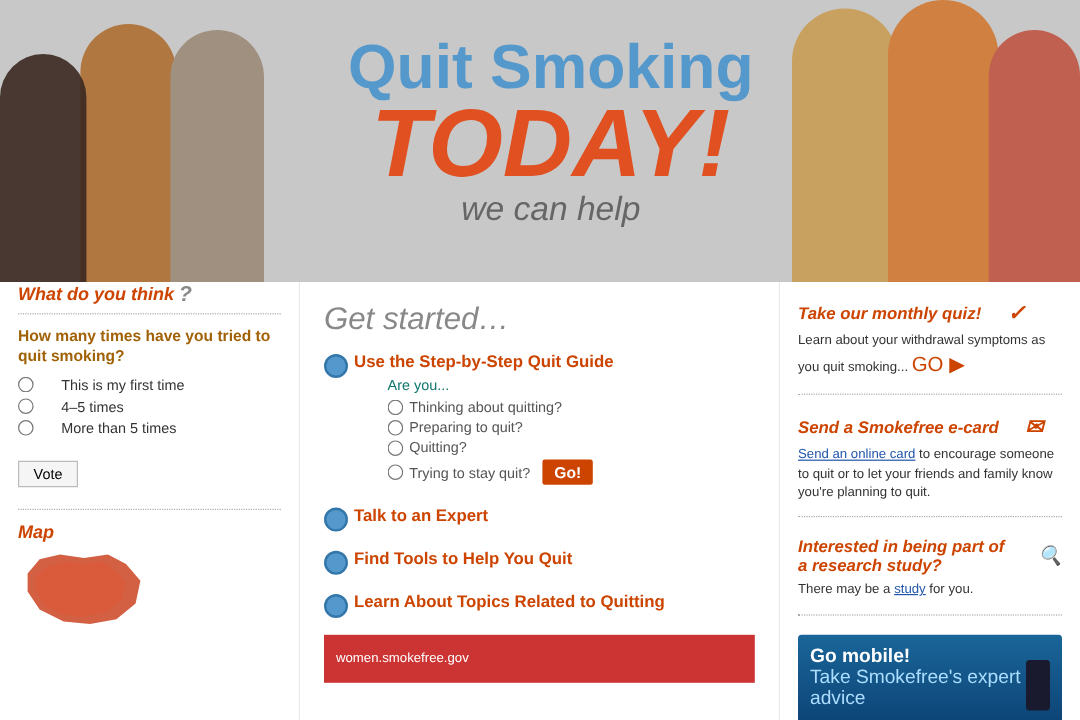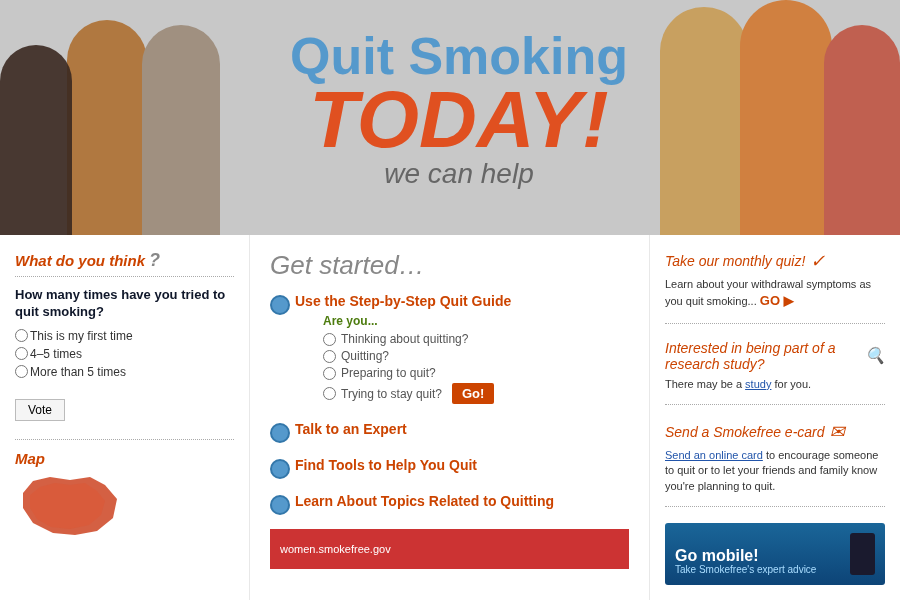--- a/index.html
+++ b/index.html
@@ -47,21 +47,21 @@
     #main {
       display: flex;
       width: 900px;
       height: 365px;
       background: #fff;
     }
 
     
     #sidebar {
       width: 250px;
-      padding: 15px 15px;
+      padding: 0 15px;
       border-right: 1px solid #e8e8e8;
       flex-shrink: 0;
     }
     #what-think-title {
       color: #cc4400;
       font-size: 15px;
       font-weight: bold;
       font-style: italic;
       border-bottom: 1px dotted #aaa;
       padding-bottom: 5px;
@@ -69,26 +69,26 @@
       display: flex; align-items: center; gap: 4px;
     }
     .question-mark {
       color: #888;
       font-size: 18px;
       font-weight: bold;
     }
     #poll-question {
       font-size: 13px;
       font-weight: bold;
-      color: #0f172a;
+      color: #a16207;
       margin-bottom: 8px;
       line-height: 1.3;
     }
     .poll-option {
-      display: flex; align-items: center; gap: 2px;
+      display: flex; align-items: center; gap: 23px;
       margin-bottom: 4px;
       font-size: 12px;
       color: #333;
     }
     .poll-option input { margin: 0; }
     #vote-btn {
       margin-top: 16px;
       background: #f5f5f5;
       border: 1px solid #bbb;
       padding: 3px 12px;
@@ -142,21 +142,21 @@
       font-size: 14px;
       font-weight: bold;
       cursor: pointer;
     }
     .step-sub {
       margin-left: 28px;
       margin-top: 5px;
       font-size: 12px;
       color: #555;
     }
-    .are-you { font-weight: bold; color: #4d7c0f; margin-bottom: 4px; }
+    .are-you { font-weight: normal; color: #0f766e; margin-bottom: 4px; }
     .sub-option {
       display: flex; align-items: center; gap: 5px;
       margin-bottom: 3px;
     }
     .sub-option input { margin: 0; }
     .go-btn {
       background: #cc4400;
       color: #fff;
       border: none;
       padding: 3px 10px;
@@ -185,50 +185,50 @@
       flex-shrink: 0;
     }
     .widget {
       margin-bottom: 16px;
       border-bottom: 1px dotted #aaa;
       padding-bottom: 12px;
     }
     .widget-title {
       color: #cc4400;
       font-size: 14px;
-      font-weight: normal;
-      font-style: italic;
-      display: flex; align-items: center; gap: 5px;
+      font-weight: bold;
+      font-style: italic;
+      display: flex; align-items: center; gap: 22px;
       margin-bottom: 5px;
     }
     .widget-text { font-size: 11px; color: #333; line-height: 1.4; }
     .widget-link { color: #2255aa; cursor: pointer; }
     .go-link {
       color: #cc4400;
-      font-weight: bold;
-      font-size: 13px;
+      font-weight: normal;
+      font-size: 17px;
       cursor: pointer;
     }
     .arrow-right { color: #cc4400; }
 
     
     #go-mobile {
       background: linear-gradient(to bottom, #1a6699, #0d4477);
       padding: 10px;
       border-radius: 3px;
     }
     #go-mobile-title {
       color: #fff;
       font-size: 16px;
       font-weight: bold;
       line-height: 1.1;
     }
     #go-mobile-sub {
       color: #aaddff;
-      font-size: 10px;
+      font-size: 16px;
     }
     #go-mobile-phone {
       width: 30px; height: 50px;
       background: #333;
       border-radius: 4px;
       float: right;
       margin-top: -10px;
     }
 
     
@@ -302,25 +302,25 @@
       <div>
         <div class="step-title">Use the Step-by-Step Quit Guide</div>
         <div class="step-sub">
           <div class="are-you">Are you...</div>
           <div class="sub-option">
             <input type="radio" name="areyou" style="">
             <span>Thinking about quitting?</span>
           </div>
           <div class="sub-option">
             <input type="radio" name="areyou" style="">
-            <span>Quitting?</span>
+            <span>Preparing to quit?</span>
           </div>
           <div class="sub-option">
             <input type="radio" name="areyou" style="">
-            <span>Preparing to quit?</span>
+            <span>Quitting?</span>
           </div>
           <div class="sub-option">
             <input type="radio" name="areyou" style="">
             <span>Trying to stay quit?</span>
             <button class="go-btn">Go!</button>
           </div>
         </div>
       </div>
     </div>
 
@@ -355,38 +355,38 @@
         <span>Learn about your withdrawal symptoms as you quit smoking...</span>
         <span class="go-link">
           <span>GO</span>
           <span class="arrow-right">▶</span>
         </span>
       </div>
     </div>
 
     <div class="widget">
       <div class="widget-title">
+        <span>Send a Smokefree e-card</span>
+        <span style="font-size:18px;">✉</span>
+      </div>
+      <div class="widget-text">
+        <a class="widget-link" href="#">Send an online card</a>
+        <span> to encourage someone to quit or to let your friends and family know you're planning to quit.</span>
+      </div>
+    </div>
+
+    <div class="widget">
+      <div class="widget-title">
         <span>Interested in being part of a research study?</span>
         <span style="font-size:16px;">🔍</span>
       </div>
       <div class="widget-text">
         <span>There may be a</span>
         <a class="widget-link" href="#">study</a>
         <span> for you.</span>
-      </div>
-    </div>
-
-    <div class="widget">
-      <div class="widget-title">
-        <span>Send a Smokefree e-card</span>
-        <span style="font-size:18px;">✉</span>
-      </div>
-      <div class="widget-text">
-        <a class="widget-link" href="#">Send an online card</a>
-        <span> to encourage someone to quit or to let your friends and family know you're planning to quit.</span>
       </div>
     </div>
 
     <div id="go-mobile">
       <div style="display:flex;justify-content:space-between;align-items:flex-end;">
         <div>
           <div id="go-mobile-title">Go mobile!</div>
           <div id="go-mobile-sub">Take Smokefree's expert advice</div>
         </div>
         <div id="go-mobile-phone" style="width:25px;height:42px;background:#1a1a2e;border-radius:3px;margin-top:0;"></div>

